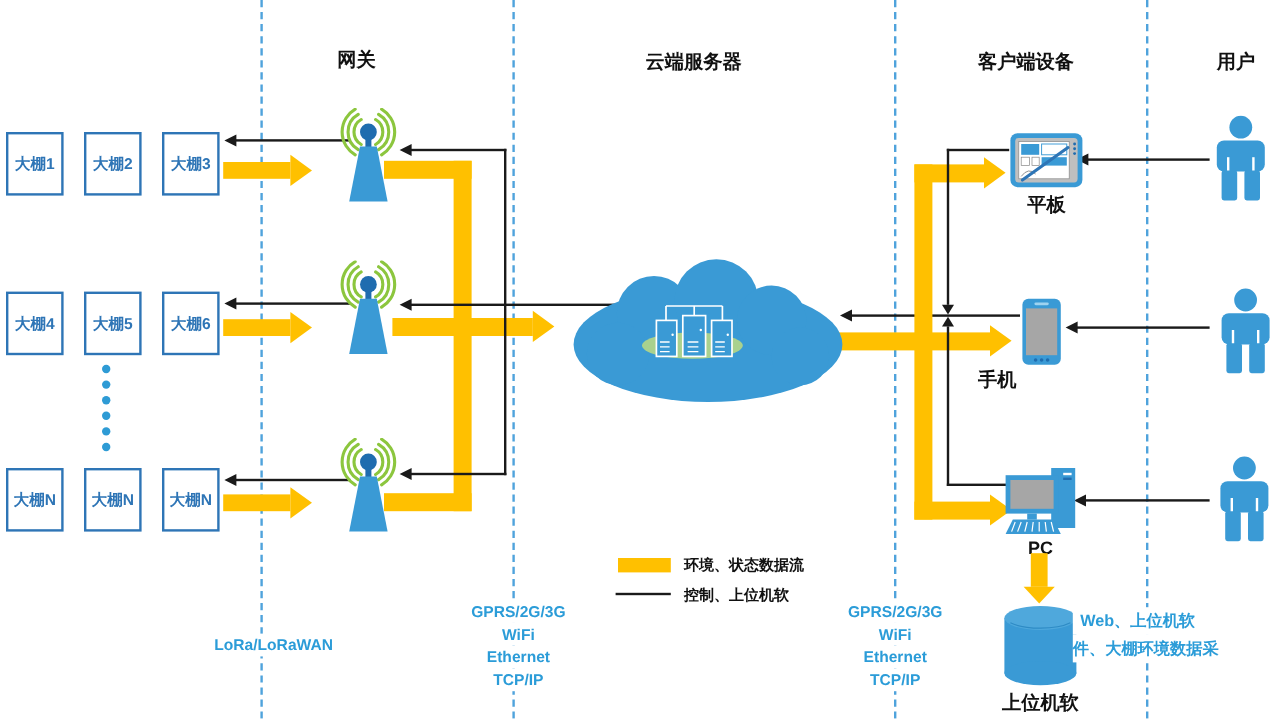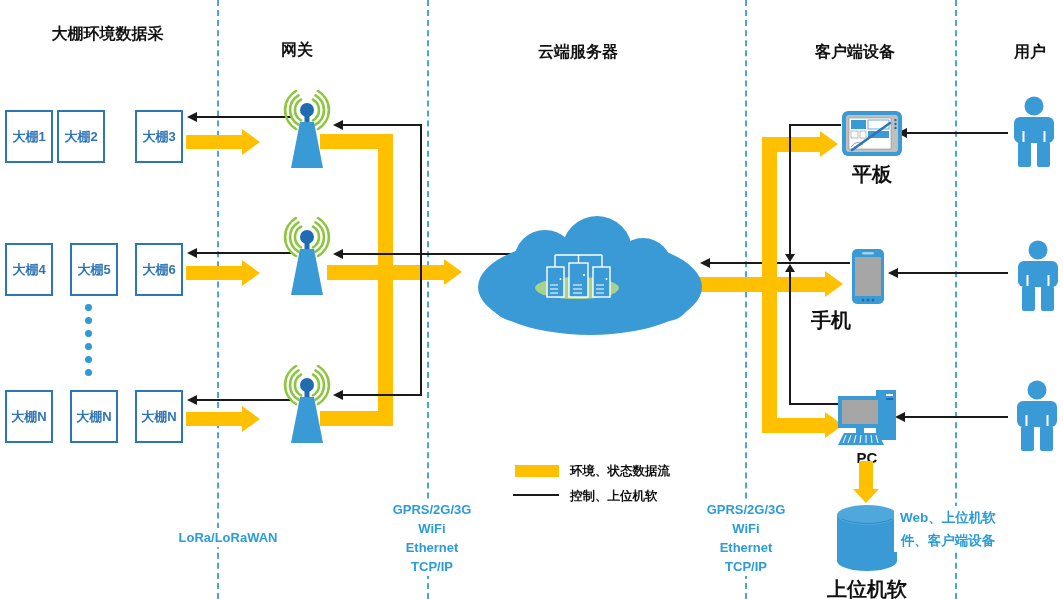--- a/index.html
+++ b/index.html
@@ -12,41 +12,40 @@
   .dot{width:7px;height:7px;border-radius:50%;background:#2E9BD5;}
   .hline{height:2px;background:#1A1A1A;}
   .vlineb{width:2px;background:#1A1A1A;}
   .ybar{background:#FFC000;}
   .ah-l{width:0;height:0;border-top:5px solid transparent;border-bottom:5px solid transparent;border-right:10px solid #1A1A1A;}
   .ah-d{width:0;height:0;border-left:5px solid transparent;border-right:5px solid transparent;border-top:8px solid #1A1A1A;}
   .ah-u{width:0;height:0;border-left:5px solid transparent;border-right:5px solid transparent;border-bottom:8px solid #1A1A1A;}
   .yh-r{width:0;height:0;border-top:13px solid transparent;border-bottom:13px solid transparent;border-left:18px solid #FFC000;}
   .yh-d{width:0;height:0;border-left:13px solid transparent;border-right:13px solid transparent;border-top:14px solid #FFC000;}
   .proto{color:#2B9CD8;font-weight:bold;font-size:13px;text-align:center;background:#fff;line-height:19px;white-space:nowrap;}
-  .dev{font-weight:bold;font-size:20px;color:#111;text-align:center;white-space:nowrap;}
+  .dev{font-weight:bold;font-size:16px;color:#111;text-align:center;white-space:nowrap;}
   .lgt{font-weight:bold;font-size:12.5px;color:#111;white-space:nowrap;}
 </style>
 </head>
 <body>
 
 <div id="canvas">
 
   <div class="abs dash" style="left:217px"></div>
   <div class="abs dash" style="left:427px"></div>
   <div class="abs dash" style="left:745px"></div>
   <div class="abs dash" style="left:955px"></div>
 
-  <div class="abs hd" style="left:15px;top:24px;width:185px">大棚环境数据采</div>
   <div class="abs hd" style="left:257px;top:40px;width:80px">网关</div>
   <div class="abs hd" style="left:528px;top:42px;width:100px">云端服务器</div>
   <div class="abs hd" style="left:805px;top:42px;width:100px">客户端设备</div>
   <div class="abs hd" style="left:1000px;top:42px;width:60px">用户</div>
 
   <div class="abs gh" style="left:5px;top:110px">大棚1</div>
-  <div class="abs gh" style="left:57px;top:110px">大棚2</div>
+  <div class="abs gh" style="left:70px;top:110px">大棚2</div>
   <div class="abs gh" style="left:135px;top:110px">大棚3</div>
 
   <div class="abs gh" style="left:5px;top:243px">大棚4</div>
   <div class="abs gh" style="left:70px;top:243px">大棚5</div>
   <div class="abs gh" style="left:135px;top:243px">大棚6</div>
 
   <div class="abs gh" style="left:5px;top:390px">大棚N</div>
   <div class="abs gh" style="left:70px;top:390px">大棚N</div>
   <div class="abs gh" style="left:135px;top:390px">大棚N</div>
 
@@ -248,16 +247,16 @@
 
   <div class="abs" style="left:696px;top:500px;width:100px">
     <div class="proto">GPRS/2G/3G</div>
     <div class="proto">WiFi</div>
     <div class="proto">Ethernet</div>
     <div class="proto">TCP/IP</div>
   </div>
 
   <div class="abs" style="left:894px;top:506px;width:108px">
     <div class="proto" style="font-size:13.5px;line-height:23px">Web、上位机软</div>
-    <div class="proto" style="font-size:13.5px;line-height:23px">件、客户端设备</div>
+    <div class="proto" style="font-size:13.5px;line-height:23px">件、大棚环境数据采</div>
   </div>
 
 </div>
 
 </body></html>

